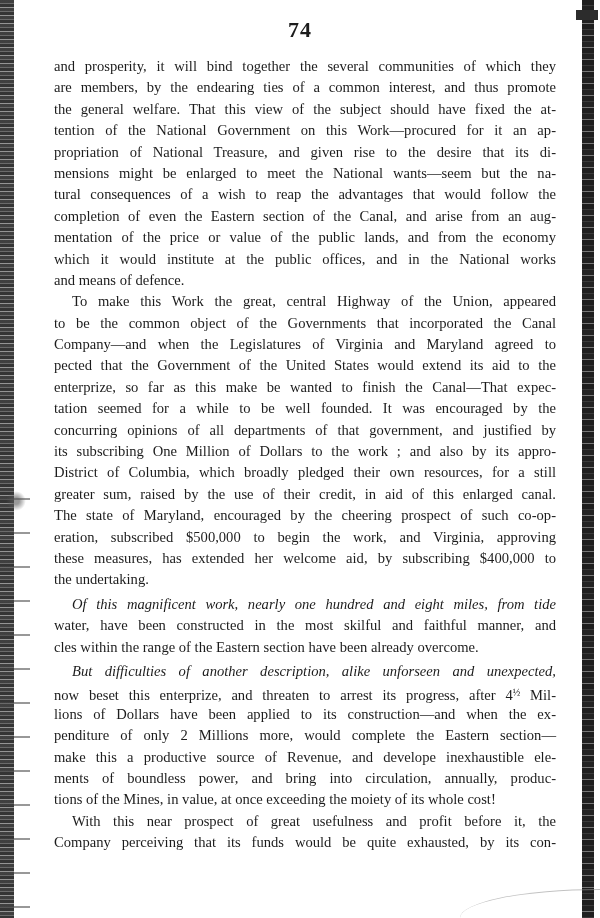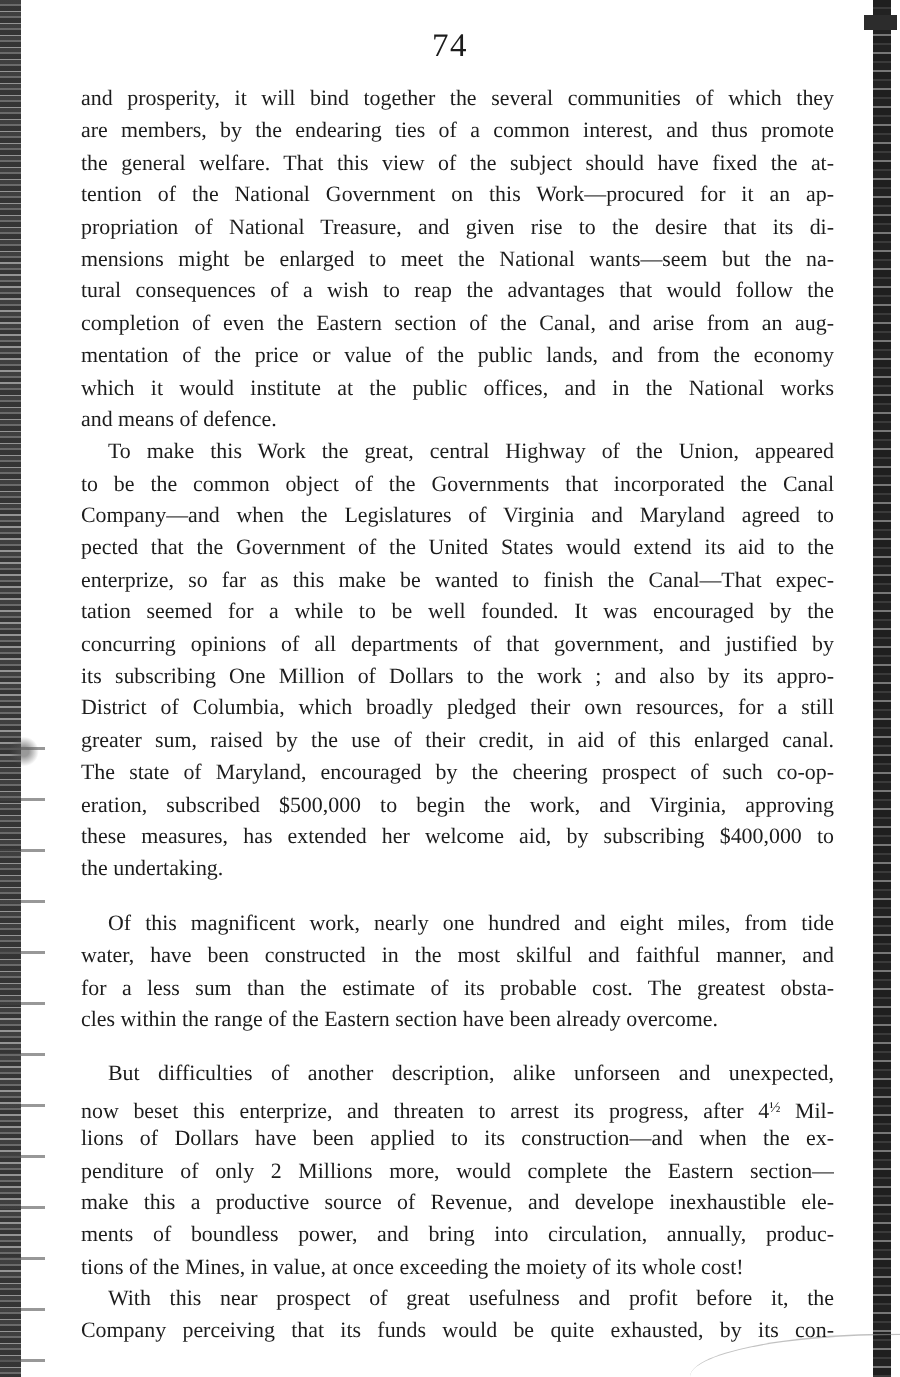--- a/index.html
+++ b/index.html
@@ -21,32 +21,32 @@
   }
   .binding-right {
     position:absolute; right:6px; top:0; width:12px; height:918px;
     background:repeating-linear-gradient(180deg,#1f1f1f 0 5px,#3a3a3a 5px 6px,#222 6px 11px,#777 11px 12px);
   }
   .binding-right-cap {
     position:absolute; right:2px; top:10px; width:22px; height:10px; background:#2c2c2c;
   }
   .page-number {
     position:absolute; left:0; width:600px; top:17px; text-align:center;
-    font-size:22px; font-weight:normal; letter-spacing:1px;
+    font-size:22px; font-weight:bold; letter-spacing:1px;
   }
   .body-text {
     position:absolute; left:54px; top:56px; width:502px;
   }
   .line {
     display:block; font-size:14.6px; line-height:21.4px; height:21.4px;
     white-space:nowrap; text-align:justify; text-align-last:justify;
   }
   .line.last { text-align-last:left; }
   .line.indent { padding-left:18px; }
-  .line.gap { margin-top:15px; }
+  .line.gap { margin-top:3px;font-style:italic; }
   .frac { font-size:10px; vertical-align:4px; }
   .smudge {
     position:absolute; width:20px; height:26px; left:6px; top:488px;
     background:radial-gradient(circle,#555 0 20%,transparent 60%); opacity:.6;
   }
   .curl {
     position:absolute; right:0; bottom:0; width:140px; height:28px;
     border-top:1px solid #999; border-radius:100% 0 0 0; opacity:.6;
   }
 </style>
@@ -91,21 +91,20 @@
     <span class="line">greater sum,  raised  by the use of their credit, in aid of  this enlarged canal.</span>
     <span class="line">The state of Maryland, encouraged by the cheering prospect of such  co-op-</span>
     <span class="line">eration, subscribed $500,000  to  begin  the work, and  Virginia, approving</span>
     <span class="line">these measures, has extended her welcome aid, by subscribing $400,000 to</span>
     <span class="line last">the undertaking.</span>
   </div>
 
   <div>
     <span class="line indent gap">Of this magnificent work, nearly one hundred and eight miles,  from tide</span>
     <span class="line">water, have been constructed in the most skilful  and  faithful  manner, and</span>
-    <span class="line">for a less sum than the  estimate of  its probable cost.   The greatest obsta-</span>
     <span class="line last">cles within the range of the Eastern section have been already overcome.</span>
   </div>
 
   <div>
     <span class="line indent gap">But difficulties  of  another description, alike  unforseen  and  unexpected,</span>
     <span class="line"><span>now beset this enterprize, and  threaten to arrest its progress, after 4</span><span class="frac">½</span><span> Mil-</span></span>
     <span class="line">lions of Dollars have been applied  to  its  construction—and  when the ex-</span>
     <span class="line">penditure of only 2 Millions more,  would complete the  Eastern section—</span>
     <span class="line">make this a productive source of Revenue, and develope inexhaustible ele-</span>
     <span class="line">ments  of  boundless power,  and  bring  into  circulation,  annually,  produc-</span>

